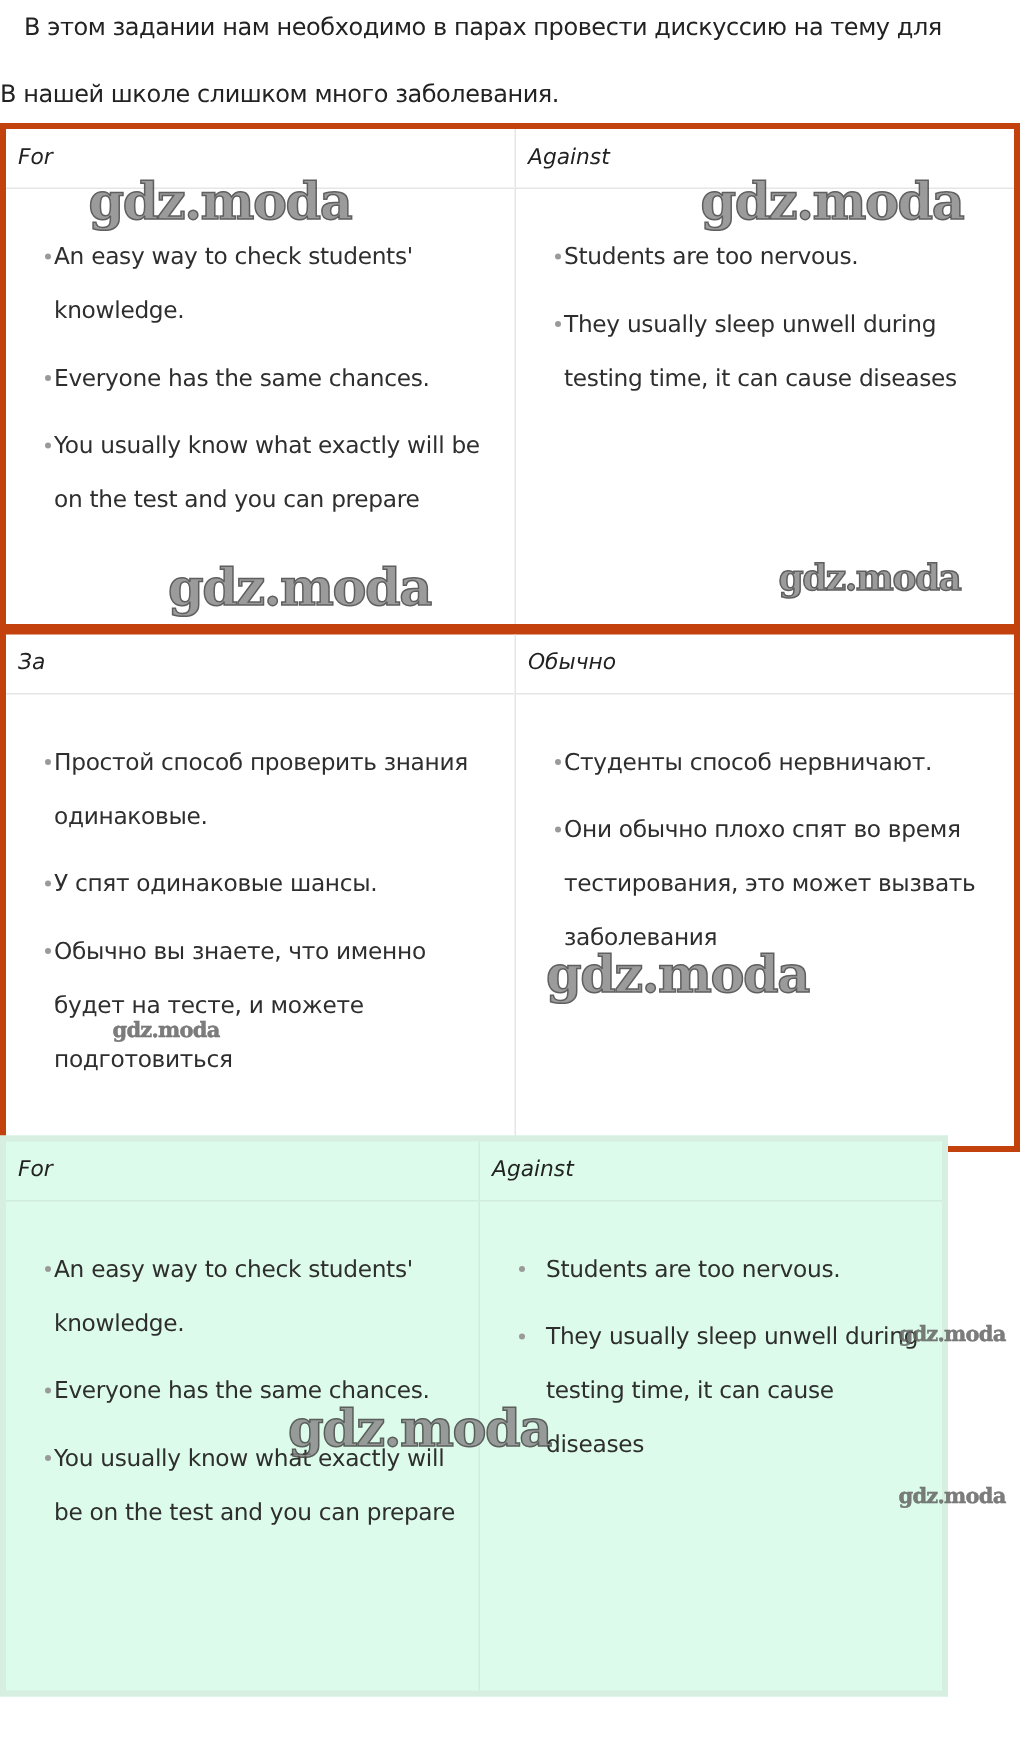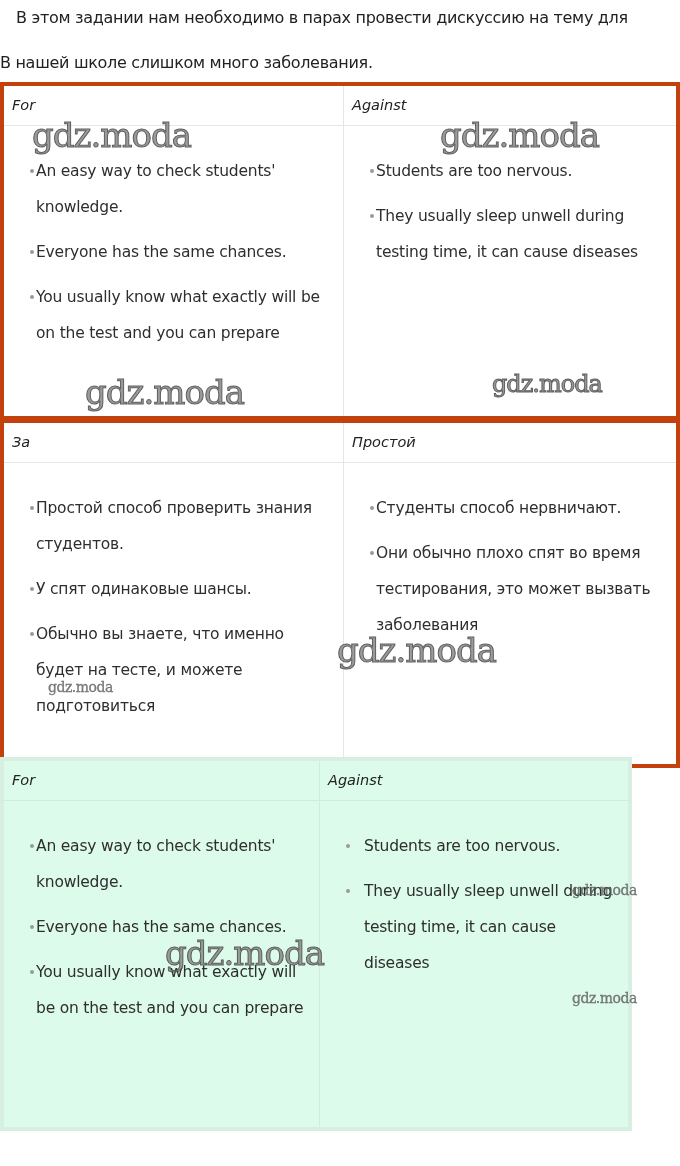--- a/index.html
+++ b/index.html
@@ -103,27 +103,28 @@
     #t3 .left { left: 0; width: 315px; }
     #t3 .right { left: 315px; right: 0; border-left-color: #d0ecdb; }
     #t3 .head { border-bottom-color: #d0ecdb; }
     #t3 ul { top: 67px; }
     #t3 .right li { padding-left: 44px; }
 
     
     .wm {
       position: absolute;
       font-family: "DejaVu Serif", serif;
-      font-weight: normal;
+      font-weight: bold;
       color: #8a8a8a;
       -webkit-text-stroke: 1px #444;
       letter-spacing: -1px;
       white-space: nowrap;
       opacity: 0.85;
       pointer-events: none;
+      margin-left: 27px;
     }
     .wm.big { font-size: 34px; }
     .wm.mid { font-size: 24px; }
     .wm.small {
       font-size: 14px;
       -webkit-text-stroke: 0.3px #555;
       color: #666;
       letter-spacing: -0.5px;
     }
   </style>
@@ -154,28 +155,28 @@
     </ul>
   </div>
 </div>
 
 <div id="t2" class="tbl">
   <div class="col left">
     <div class="head">
         <span>За</span>
       </div>
     <ul>
-      <li><span class="dot"></span><span>Простой способ проверить знания студентов.</span></li>
+      <li><span class="dot"></span><span>Простой способ проверить знания одинаковые.</span></li>
       <li><span class="dot"></span><span>У спят одинаковые шансы.</span></li>
       <li><span class="dot"></span><span>Обычно вы знаете, что именно будет на тесте, и можете подготовиться</span></li>
     </ul>
   </div>
   <div class="col right">
     <div class="head">
-        <span>Простой</span>
+        <span>Обычно</span>
       </div>
     <ul>
       <li><span class="dot"></span><span>Студенты способ нервничают.</span></li>
       <li><span class="dot"></span><span>Они обычно плохо спят во время тестирования, это может вызвать заболевания</span></li>
     </ul>
   </div>
 </div>
 
 <div id="t3" class="tbl">
   <div class="col left">

